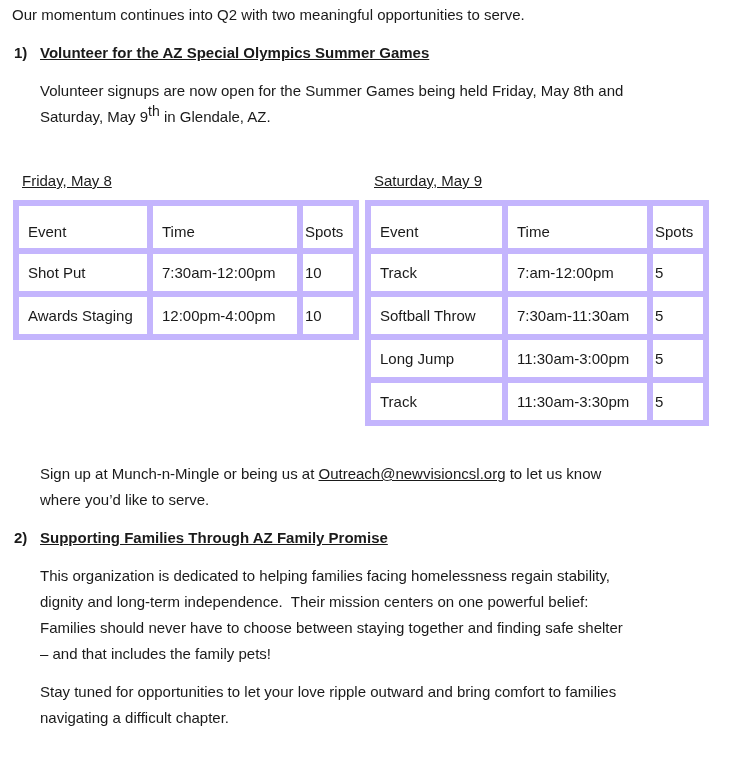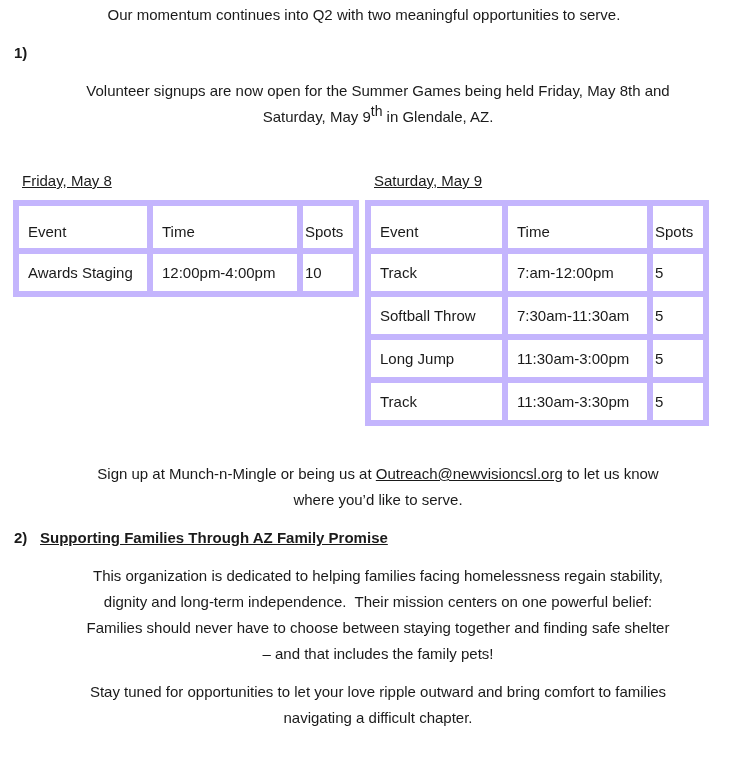--- a/index.html
+++ b/index.html
@@ -16,21 +16,20 @@
     color: #1a1a1a;
   }
   .doc {
     box-sizing: border-box;
     width: 730px;
     padding: 2px 14px 8px 12px;
   }
   .para {
     margin: 12px 0 0 0;
     white-space: pre-wrap;
-    text-align: center;
   }
   .intro { margin-top: 0; }
   .indent { margin-left: 28px; }
 
   .list-heading {
     display: flex;
     margin-top: 12px;
     font-weight: bold;
   }
   .list-heading .num {
@@ -100,20 +99,21 @@
 </style>
 </head>
 <body>
 
 <div class="doc">
 
   <p class="para intro">Our momentum continues into Q2 with two meaningful opportunities to serve.</p>
 
   <div class="list-heading">
     <span class="num">1)</span>
+    <span class="title">Volunteer for the AZ Special Olympics Summer Games</span>
   </div>
 
   <p class="para indent"><span>Volunteer signups are now open for the Summer Games being held Friday, May 8th and
 Saturday, May 9</span><sup>th</sup><span> in Glendale, AZ.</span></p>
 
   <div class="tables-row">
 
     <div class="table-group">
       <div class="table-caption">Friday, May 8</div>
       <table class="sched">
@@ -124,20 +124,25 @@
           </colgroup>
         <thead>
           <tr>
             <th>Event</th>
             <th>Time</th>
             <th class="spots">Spots</th>
           </tr>
         </thead>
         <tbody>
           <tr>
+            <td>Shot Put</td>
+            <td>7:30am-12:00pm</td>
+            <td class="spots">10</td>
+          </tr>
+          <tr>
             <td>Awards Staging</td>
             <td>12:00pm-4:00pm</td>
             <td class="spots">10</td>
           </tr>
         </tbody>
       </table>
     </div>
 
     <div class="table-group">
       <div class="table-caption">Saturday, May 9</div>

